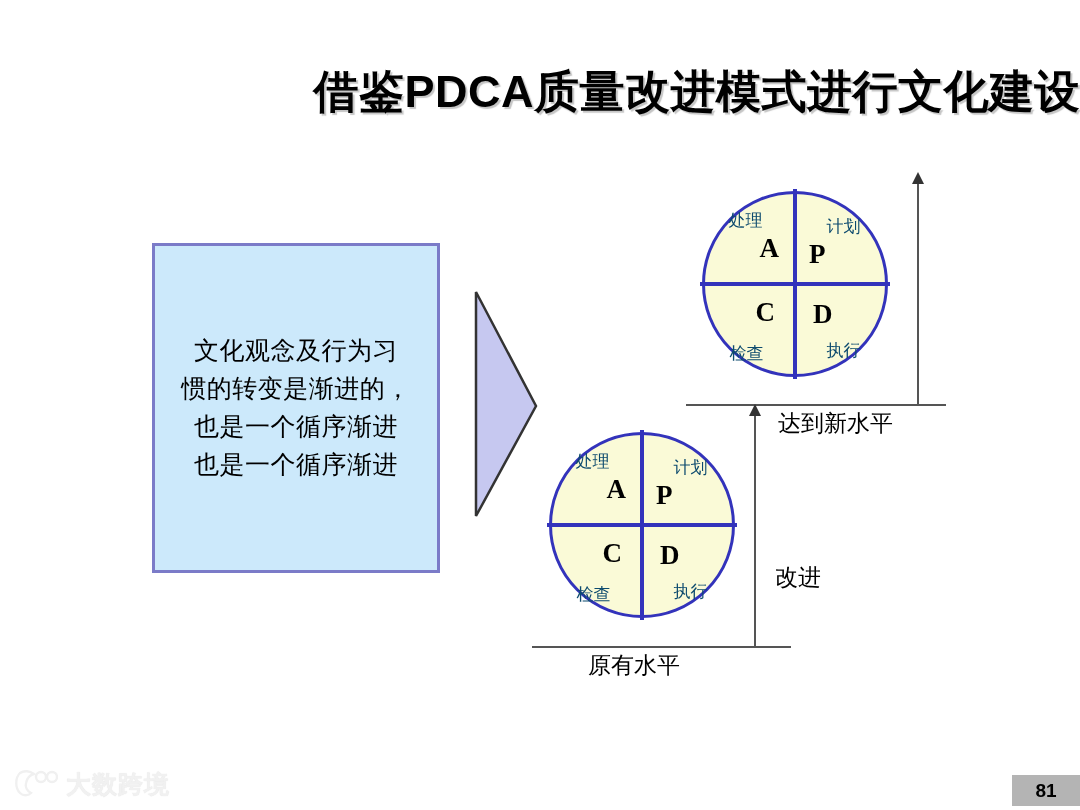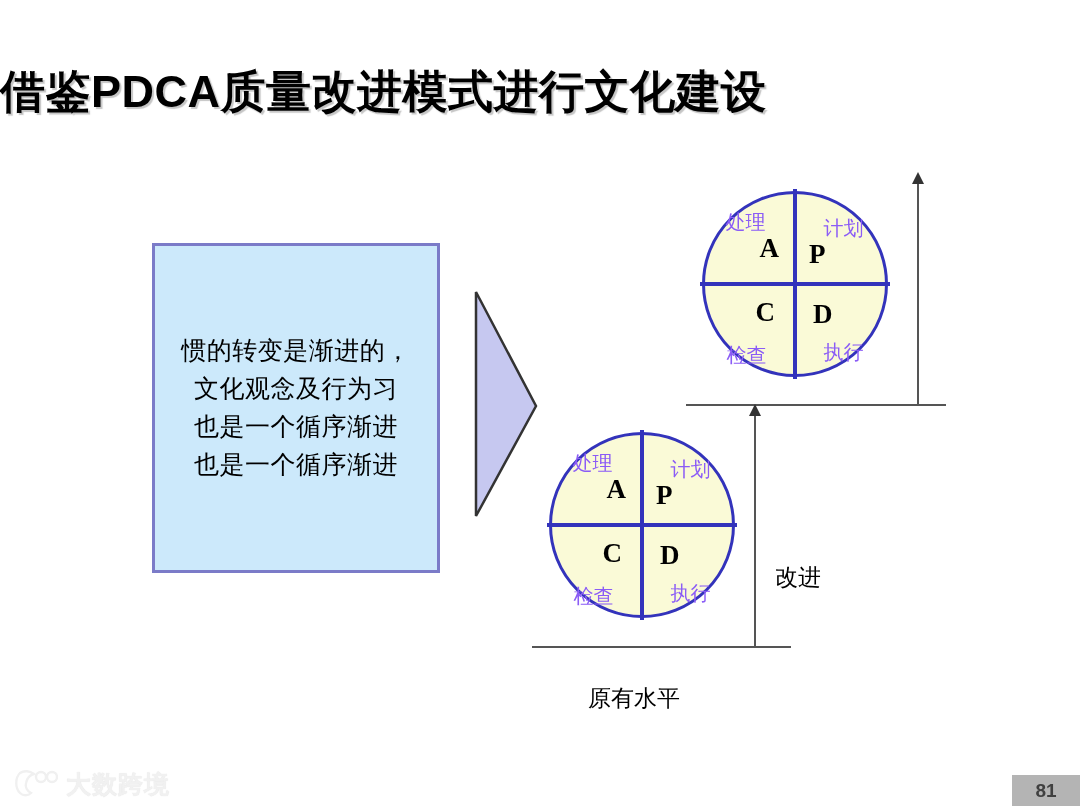--- a/index.html
+++ b/index.html
@@ -22,21 +22,21 @@
     height: 810px;
     background: #ffffff;
   }
 
   
   .title {
     position: absolute;
     left: 0;
     top: 62px;
     width: 1080px;
-    text-align: left;
+    text-align: right;
     font-family: "Liberation Sans", "DejaVu Sans", sans-serif;
     font-weight: bold;
     font-size: 45px;
     letter-spacing: 0.5px;
     color: #000000;
     text-shadow: 2px 2px 1px rgba(150,150,150,0.55);
     white-space: nowrap;
   }
 
   
@@ -116,24 +116,24 @@
     align-items: center;
     justify-content: center;
     box-sizing: border-box;
   }
   .pdca .q-tl { left: 0;    top: 0;    padding-bottom: 2px; }
   .pdca .q-tr { left: 93px; top: 0;    padding-bottom: 2px; }
   .pdca .q-bl { left: 0;    top: 93px; padding-top: 2px; }
   .pdca .q-br { left: 93px; top: 93px; padding-top: 2px; }
 
   .pdca .cn {
-    font-family: Liberation Sans, sans-serif;
-    font-size: 20px;
+    font-family: Liberation Mono, monospace;
+    font-size: 17px;
     line-height: 22px;
-    color: #8b5cf6;
+    color: #0c4a6e;
     white-space: nowrap;
   }
   .pdca .letter {
     font-family: "Liberation Serif", "DejaVu Serif", serif;
     font-weight: bold;
     font-size: 27px;
     line-height: 28px;
     color: #000000;
   }
   .pdca .q-tl .cn { margin-bottom: 1px; margin-right: 6px; }
@@ -176,21 +176,21 @@
 
   .axis-label {
     position: absolute;
     font-family: "Liberation Sans", "DejaVu Sans", sans-serif;
     font-size: 23px;
     color: #000000;
     white-space: nowrap;
   }
   .lab-new   { left: 778px; top: 408px; }
   .lab-improve { left: 775px; top: 562px; }
-  .lab-old   { left: 588px; top: 683px; }
+  .lab-old   { left: 588px; top: 650px; }
 
   
   .watermark {
     position: absolute;
     left: 14px;
     top: 768px;
     display: flex;
     align-items: center;
     gap: 8px;
     opacity: 0.9;
@@ -213,33 +213,33 @@
     height: 31px;
     background: #b4b4b4;
     display: flex;
     align-items: center;
     justify-content: center;
   }
   .page-badge .num {
     font-family: "Liberation Sans", "DejaVu Sans", sans-serif;
     font-size: 19px;
     font-weight: bold;
-    color: #404040;
+    color: #000000;
   }
 </style>
 </head>
 <body>
 
 <div class="slide">
 
   <div class="title">借鉴PDCA质量改进模式进行文化建设</div>
 
   <div class="text-box">
+    <div class="line">文化观念及行为习</div>
     <div class="line">惯的转变是渐进的，</div>
-    <div class="line">文化观念及行为习</div>
     <div class="line">也是一个循序渐进</div>
     <div class="line">也是一个循序渐进</div>
   </div>
 
   <div class="arrow-triangle">
     <svg width="64" height="228" viewBox="0 0 64 228" xmlns="http://www.w3.org/2000/svg">
       <polygon points="2,2 62,116 2,226" fill="#c6c8f0" stroke="#333333" stroke-width="2.5"></polygon>
     </svg>
   </div>
 
@@ -289,20 +289,21 @@
 
   <div class="hline hline-upper"></div>
   <div class="hline hline-lower"></div>
 
   <div class="vline vline-right"></div>
   <div class="arrowhead-up ah-right"></div>
 
   <div class="vline vline-improve"></div>
   <div class="arrowhead-up ah-improve"></div>
 
+  <div class="axis-label lab-new">达到新水平</div>
   <div class="axis-label lab-improve">改进</div>
   <div class="axis-label lab-old">原有水平</div>
 
   <div class="watermark">
     <span>
       <svg width="44" height="28" viewBox="0 0 44 28" xmlns="http://www.w3.org/2000/svg">
         <path d="M6 4 C1 9, 1 19, 6 24 C9 27, 14 27, 17 24 C13 22, 11 18, 12 14 C13 9, 16 6, 20 5 C16 2, 10 1, 6 4 Z" fill="none" stroke="#efefef" stroke-width="2.4"></path>
         <circle cx="27" cy="8" r="5" fill="none" stroke="#efefef" stroke-width="2.4"></circle>
         <circle cx="38" cy="8" r="5" fill="none" stroke="#efefef" stroke-width="2.4"></circle>
       </svg>

